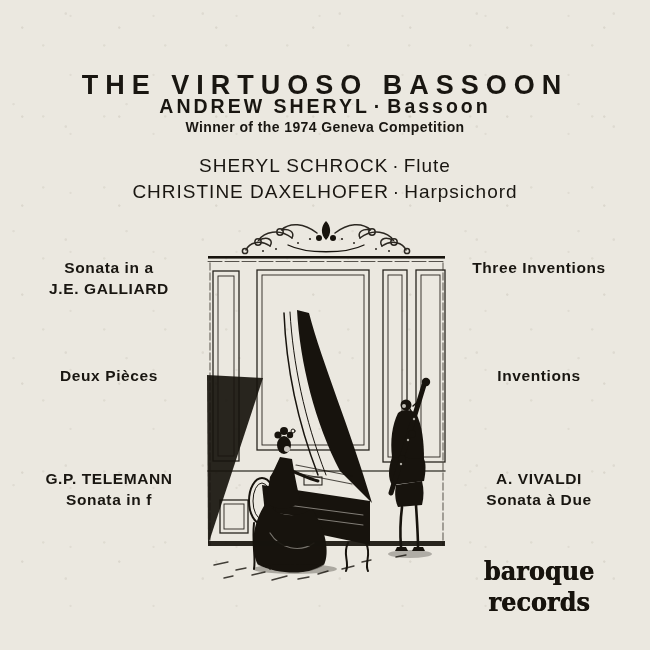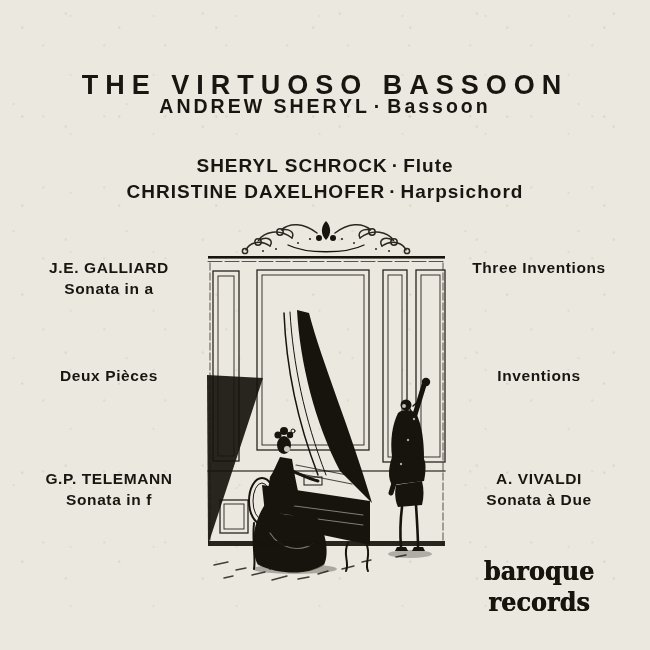--- a/index.html
+++ b/index.html
@@ -23,21 +23,21 @@
   .abs{position:absolute;left:0;width:650px;text-align:center;white-space:nowrap;}
   .title{
     top:52px;font-size:27px;font-weight:700;letter-spacing:7px;
   }
   .artist-line{
     top:95px;font-size:19.5px;font-weight:700;letter-spacing:3px;
   }
   .winner{
     top:119px;font-size:14px;font-weight:700;letter-spacing:.4px;
   }
-  .performers{top:153px;font-size:19px;font-weight:700;letter-spacing:1px;line-height:26px;}
+  .performers{top:153px;font-size:19px;font-weight:400;letter-spacing:1px;line-height:26px;}
   .dot{padding:0 4px;}
   .col{position:absolute;text-align:center;font-weight:700;}
   .col-left{left:2px;width:214px;}
   .col-right{left:432px;width:214px;}
   .work-entry{position:absolute;left:0;right:0;font-size:15.5px;line-height:21px;letter-spacing:.6px;}
   .row1{top:257px;} .row2{top:365px;} .row3{top:468px;}
   .engraving{position:absolute;left:200px;top:213px;width:248px;height:375px;margin:0;}
   .label-name{
     position:absolute;left:432px;top:557px;width:214px;text-align:center;
     font-family:"DejaVu Serif",serif;font-weight:700;font-size:24px;
@@ -48,30 +48,31 @@
 </style>
 </head>
 <body>
 
 <div class="cover">
 
   <h1 class="abs title">THE VIRTUOSO BASSOON</h1>
 
   <div class="abs artist-line"><span>ANDREW SHERYL</span><span class="dot">·</span><span>Bassoon</span></div>
 
+  <div class="abs winner">Winner of the 1974 Geneva Competition</div>
 
   <div class="abs performers">
     <div><span>SHERYL SCHROCK</span><span class="dot">·</span><span>Flute</span></div>
     <div><span>CHRISTINE DAXELHOFER</span><span class="dot">·</span><span>Harpsichord</span></div>
   </div>
 
   <aside class="col col-left">
     <div class="work-entry row1">
+      <div>Sonata in a</div>
       <div>J.E. GALLIARD</div>
-      <div>Sonata in a</div>
     </div>
     <div class="work-entry row2">
       <div>Deux Pièces</div>
     </div>
     <div class="work-entry row3">
       <div>G.P. TELEMANN</div>
       <div>Sonata in f</div>
     </div>
   </aside>
 

